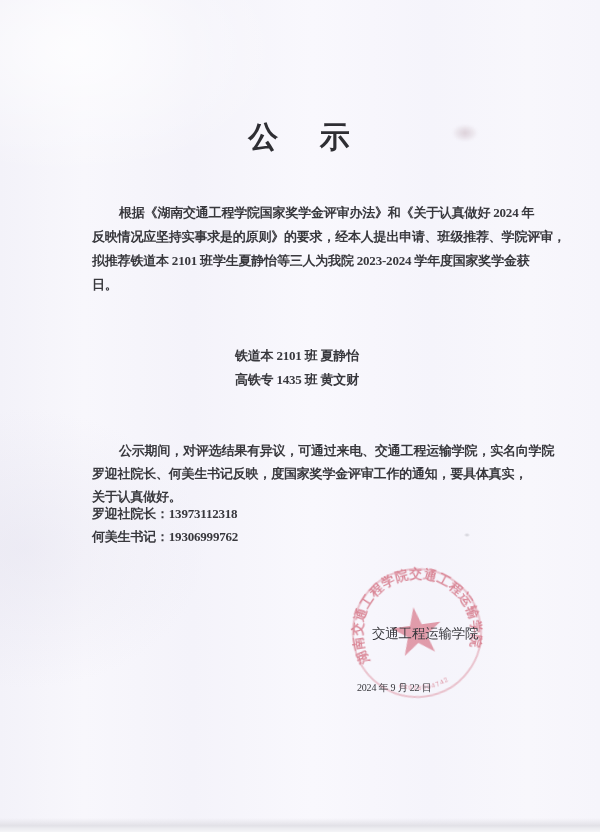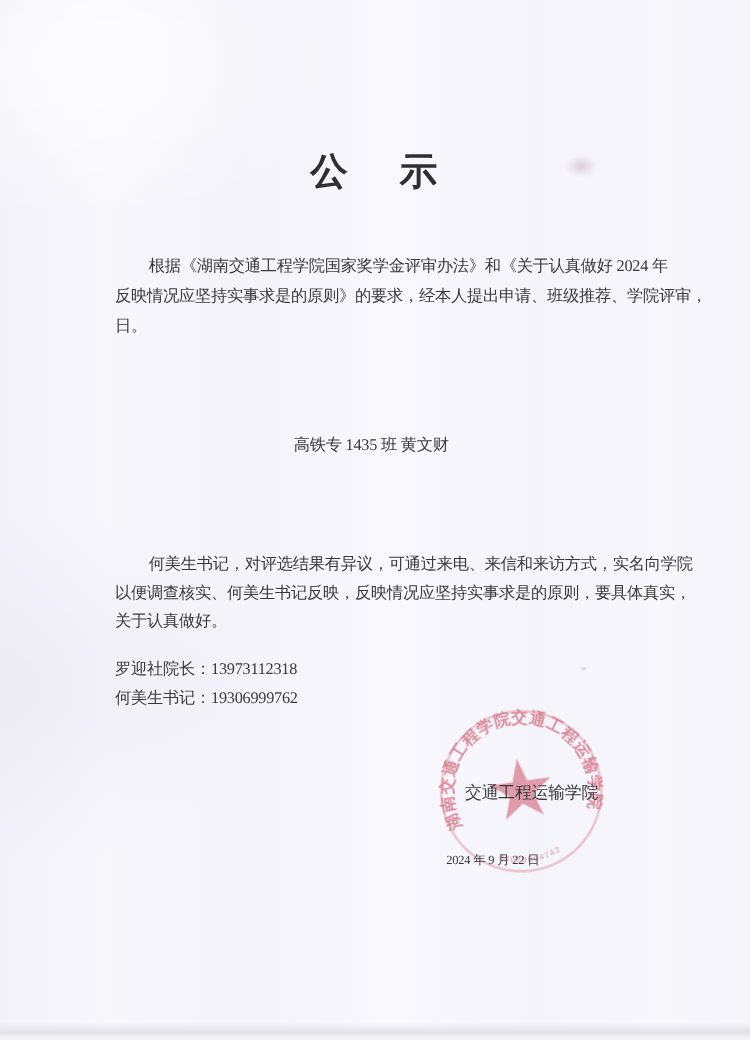--- a/index.html
+++ b/index.html
@@ -45,28 +45,28 @@
     white-space: nowrap;
     font-size: 13px;
     letter-spacing: -0.2px;
   }
   .block {
     position: absolute;
     white-space: nowrap;
     font-size: 13px;
     letter-spacing: -0.2px;
   }
-  .block .line { height: 24px; line-height: 24px; }
+  .block .line { height: 24px; line-height: 24px; font-weight: bold; }
   .block.tight .line { height: 23px; line-height: 23px; }
   .indent { padding-left: 27px; }
   .intro-block   { left: 92px;  top: 201px; }
   .winners-block { left: 235px; top: 344px; }
   .winners-block .line { height: 23.5px; line-height: 23.5px; }
   .appeal-block  { left: 92px;  top: 439px; }
-  .contact-block { left: 92px;  top: 523px; }
+  .contact-block { left: 92px;  top: 502px; }
   .sign-dept { left: 372px; top: 625px; font-size: 13.5px; z-index: 3; }
   .sign-date { left: 357px; top: 681px; font-size: 10px; z-index: 3; }
   .seal {
     position: absolute;
     left: 346px;
     top: 562px;
     width: 142px;
     height: 142px;
     z-index: 2;
     transform: rotate(-8deg);
@@ -105,30 +105,32 @@
 <div class="page">
 
   <div class="smudge"></div>
   <div class="speck"></div>
 
   <div class="doc-title">公 示</div>
 
   <div class="block intro-block">
     <div class="line indent">根据《湖南交通工程学院国家奖学金评审办法》和《关于认真做好 2024 年</div>
     <div class="line">反映情况应坚持实事求是的原则》的要求，经本人提出申请、班级推荐、学院评审，</div>
+    <div class="line">拟推荐铁道本 2101 班学生夏静怡等三人为我院 2023-2024 学年度国家奖学金获</div>
     <div class="line">日。</div>
   </div>
 
   <div class="block winners-block">
+    <div class="line">铁道本 2101 班 夏静怡</div>
     <div class="line">高铁专 1435 班 黄文财</div>
   </div>
 
   <div class="block tight appeal-block">
-    <div class="line indent">何美生书记，对评选结果有异议，可通过来电、来信和来访方式，实名向学院</div>
-    <div class="line">以便调查核实、何美生书记反映，反映情况应坚持实事求是的原则，要具体真实，</div>
+    <div class="line indent">公示期间，对评选结果有异议，可通过来电、交通工程运输学院，实名向学院</div>
+    <div class="line">罗迎社院长、何美生书记反映，度国家奖学金评审工作的通知，要具体真实，</div>
     <div class="line">关于认真做好。</div>
   </div>
 
   <div class="block tight contact-block">
     <div class="line">罗迎社院长：13973112318</div>
     <div class="line">何美生书记：19306999762</div>
   </div>
 
   <div class="textline sign-dept">交通工程运输学院</div>
   <div class="textline sign-date">2024 年 9 月 22 日</div>

